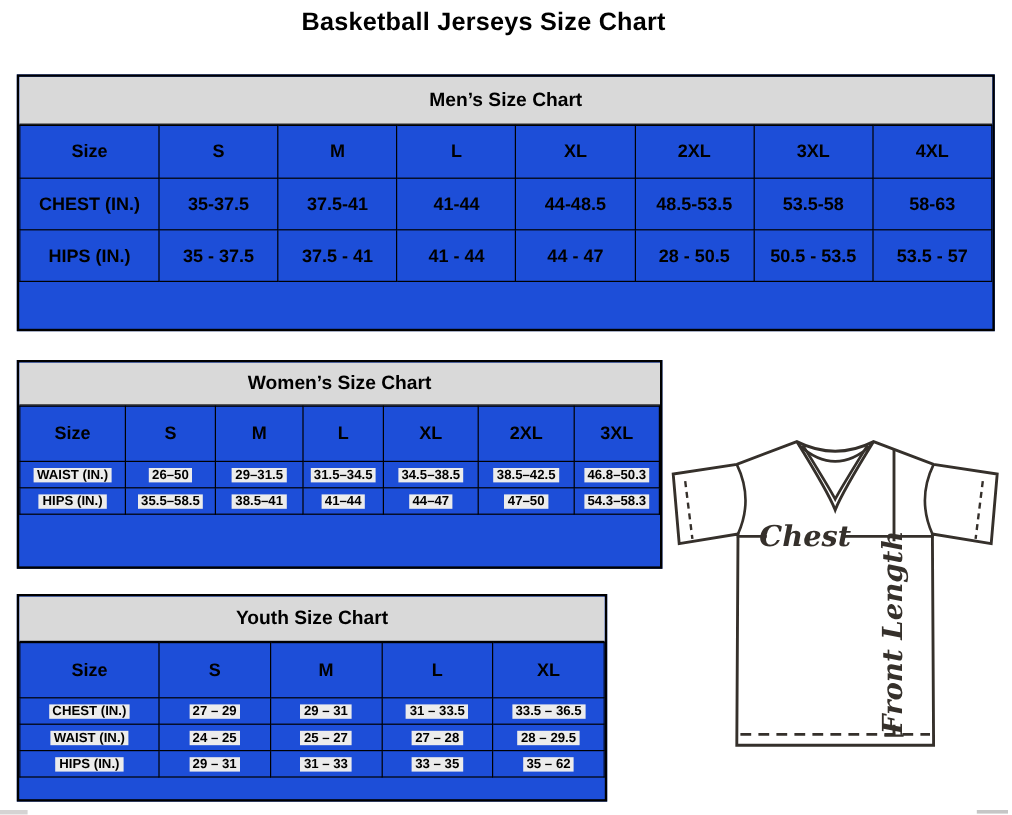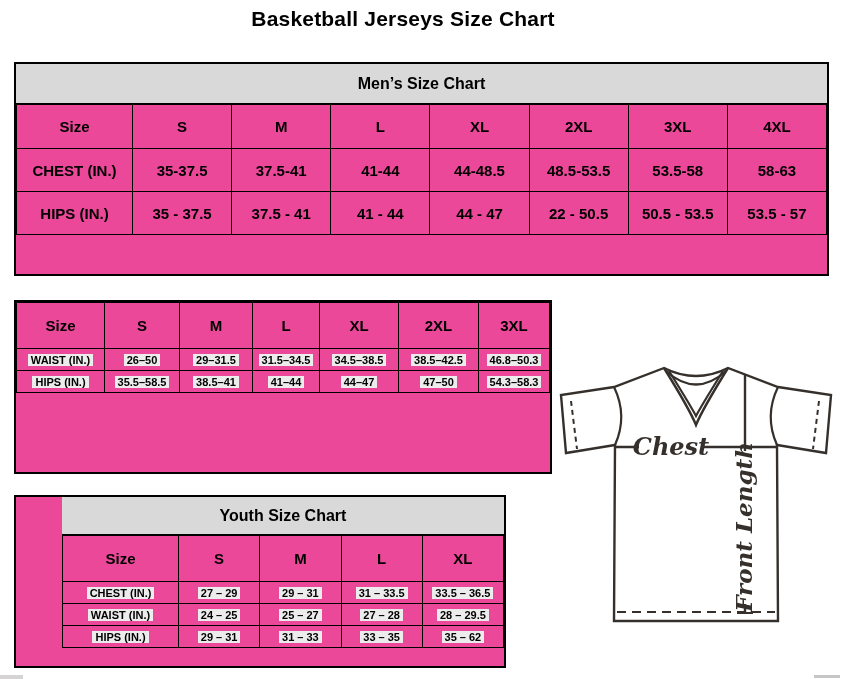--- a/index.html
+++ b/index.html
@@ -6,21 +6,21 @@
   .page {
     position:relative; width:843px; height:679px; background:#fff;
     font-family:"Liberation Sans", sans-serif; color:#000; overflow:hidden;
   }
   .page-title {
     position:absolute; top:7px; left:0; width:806px; text-align:center;
     font-size:21px; font-weight:bold; letter-spacing:0.2px;
   }
   .size-table {
     position:absolute; box-sizing:border-box; border:2px solid #000;
-    background:#ec4899; overflow:hidden;
+    background:#1d4ed8; overflow:hidden;
   }
   .table-title {
     display:flex; align-items:center; justify-content:center;
     background:var(--header-bg,#d9d9d9); border-bottom:1px solid #000;
     font-weight:bold; font-size:16px;
   }
   table.grid { border-collapse:collapse; width:100%; table-layout:fixed; }
   table.grid td {
     border:1px solid #000; text-align:center; vertical-align:middle;
     font-weight:bold; padding:0; overflow:hidden; white-space:nowrap;
@@ -87,29 +87,30 @@
         <td>48.5-53.5</td>
         <td>53.5-58</td>
         <td>58-63</td>
       </tr>
       <tr>
         <td>HIPS (IN.)</td>
         <td>35 - 37.5</td>
         <td>37.5 - 41</td>
         <td>41 - 44</td>
         <td>44 - 47</td>
-        <td>22 - 50.5</td>
+        <td>28 - 50.5</td>
         <td>50.5 - 53.5</td>
         <td>53.5 - 57</td>
       </tr>
     </tbody>
       </table>
   </div>
 
   <div class="size-table womens" style="left:14px; top:300px; width:538px; height:174px;">
+    <div class="table-title">Women’s Size Chart</div>
     <table class="grid">
       <colgroup>
         <col style="width:88px">
           <col style="width:75px">
           <col style="width:73px">
         <col style="width:67px">
           <col style="width:79px">
           <col style="width:80px">
           <col>
       </colgroup>
@@ -138,21 +139,21 @@
         <td><span class="hl">38.5–41</span></td>
         <td><span class="hl">41–44</span></td>
         <td><span class="hl">44–47</span></td>
         <td><span class="hl">47–50</span></td>
         <td><span class="hl">54.3–58.3</span></td>
       </tr>
     </tbody>
       </table>
   </div>
 
-  <div class="size-table youth" style="left:14px; top:495px; width:492px; height:173px;padding-left:46px;">
+  <div class="size-table youth" style="left:14px; top:495px; width:492px; height:173px;">
     <div class="table-title">Youth Size Chart</div>
     <table class="grid">
       <colgroup>
         <col style="width:116px">
           <col>
           <col>
           <col>
           <col>
       </colgroup>
       <tbody>

